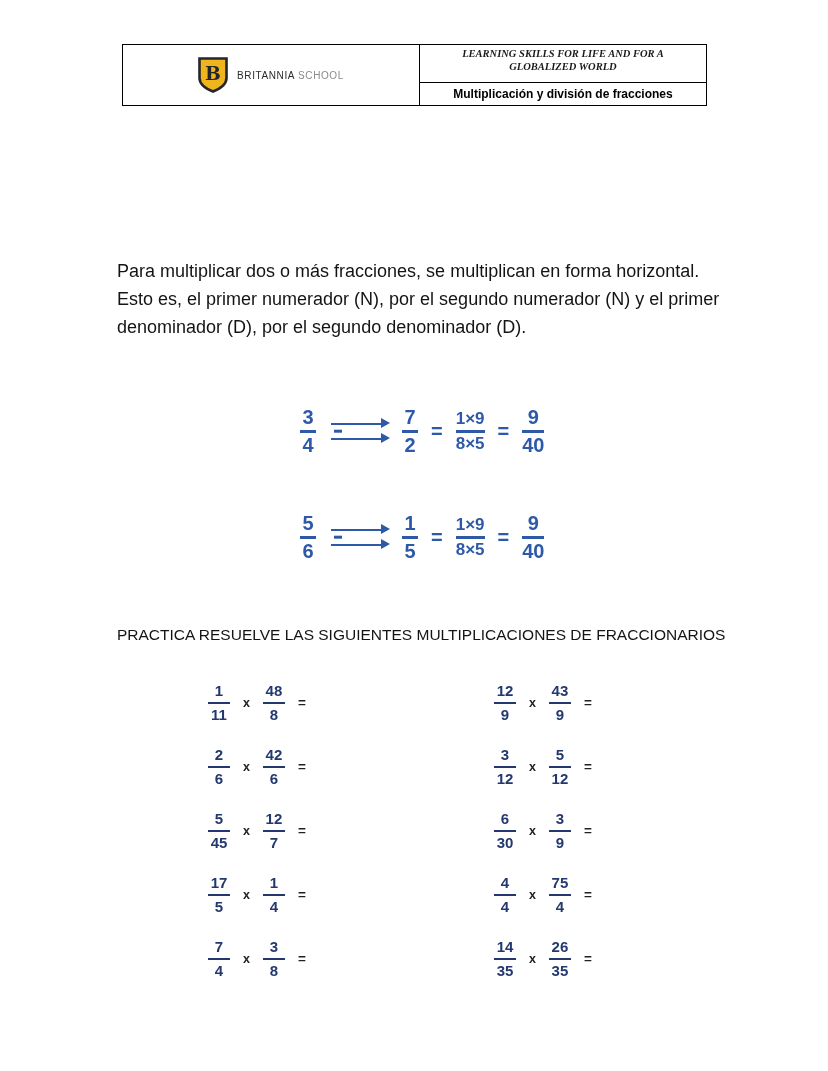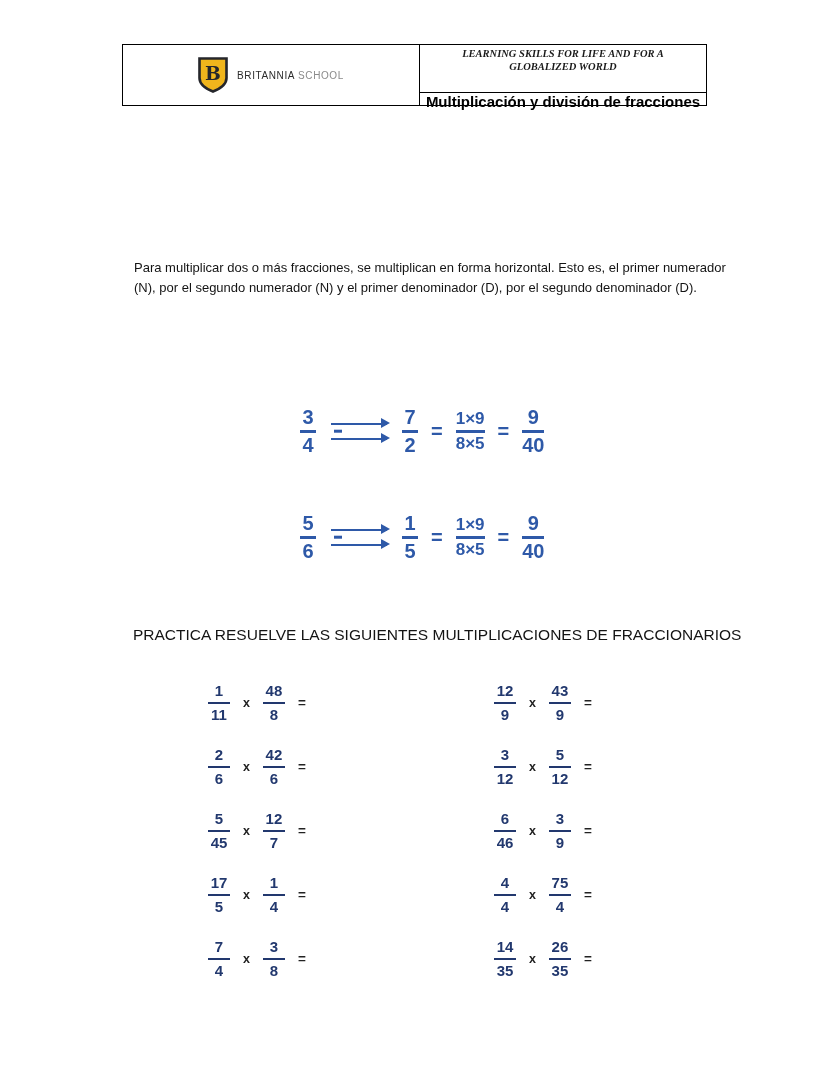--- a/index.html
+++ b/index.html
@@ -20,38 +20,38 @@
     flex:0 0 297px; border-right:1.5px solid #000;
     display:flex; align-items:center; justify-content:center; gap:9px;
   }
   .school-name { font-size:10px; letter-spacing:.6px; color:#333; }
   .school-name .bold { font-weight:normal; color:#2b2b2b; }
   .school-name .light { font-weight:normal; color:#8a8a8a; margin-left:3px;text-align:center; }
   .header-right { flex:1; display:flex; flex-direction:column; }
   .header-line1 {
     flex:1; border-bottom:1.5px solid #000;
     font-family:"Liberation Serif", serif; font-style:italic; font-weight:bold;
-    font-size:10.5px; text-align:center; padding:2px 8px 19px;
+    font-size:10.5px; text-align:center; padding:2px 8px 9px;
     display:flex; align-items:center; justify-content:center; color:#1a1a1a;
     line-height:1.25;
   }
   .header-line2 {
-    flex:1; font-weight:bold; font-size:15px; text-align:center;
+    flex:1; font-weight:bold; font-size:12px; text-align:center;
     display:flex; align-items:center; justify-content:center; color:#000;
   }
 
   
   .page-title {
     position:absolute; top:206px; left:0; width:100%;
     text-align:center; font-family:"DejaVu Serif", serif;
     font-weight:bold; font-size:30px; letter-spacing:.5px; color:#000;
   }
   .intro {
-    position:absolute; top:258px; left:134px; width:606px;
-    font-size:13px; line-height:1.55; color:#141414;
+    position:absolute; top:258px; left:117px; width:606px;
+    font-size:18px; line-height:1.55; color:#141414;
   }
 
   
   .example {
     position:absolute; left:300px; display:flex; align-items:center; gap:13px;
     color:#2e59a8; font-weight:bold;
   }
   .example.e1 { top:406px; }
   .example.e2 { top:512px; }
   .efrac { display:inline-flex; flex-direction:column; align-items:center;
@@ -64,21 +64,21 @@
   .arrow::after {
     content:""; position:absolute; right:-3px; top:-6.5px;
     border-left:9px solid #2e59a8; border-top:5px solid transparent;
     border-bottom:5px solid transparent;
   }
   .dash { position:absolute; left:5px; top:50%; transform:translateY(-50%);
           width:8px; height:2.6px; background:#2e59a8; }
 
   
   .practice-heading {
-    position:absolute; top:626px; left:133px; font-size:15.5px; color:#141414;
+    position:absolute; top:626px; left:117px; font-size:15.5px; color:#141414;
   }
   .pcol { position:absolute; top:682px; display:flex; flex-direction:column; gap:23px; }
   .pcol.left { left:208px; }
   .pcol.right { left:494px; }
   .prow { display:flex; align-items:center; gap:13px; height:41px; }
   .pfrac { display:inline-flex; flex-direction:column; align-items:center;
            font-size:15px; font-weight:bold; color:#22386e; line-height:1.2; min-width:22px; }
   .pbar { align-self:stretch; height:2px; background:#22386e; margin:2px 0; min-width:20px; }
   .ptimes { font-size:12.5px; color:#222; font-weight:bold; }
   .peq { font-size:13.5px; color:#222; font-weight:bold; }
@@ -277,21 +277,21 @@
         <span class="pbar"></span>
         <span>12</span>
       </span>
       <span class="peq">=</span>
     </div>
 
     <div class="prow">
       <span class="pfrac">
         <span>6</span>
         <span class="pbar"></span>
-        <span>46</span>
+        <span>30</span>
       </span>
       <span class="ptimes">x</span>
       <span class="pfrac">
         <span>3</span>
         <span class="pbar"></span>
         <span>9</span>
       </span>
       <span class="peq">=</span>
     </div>
 

